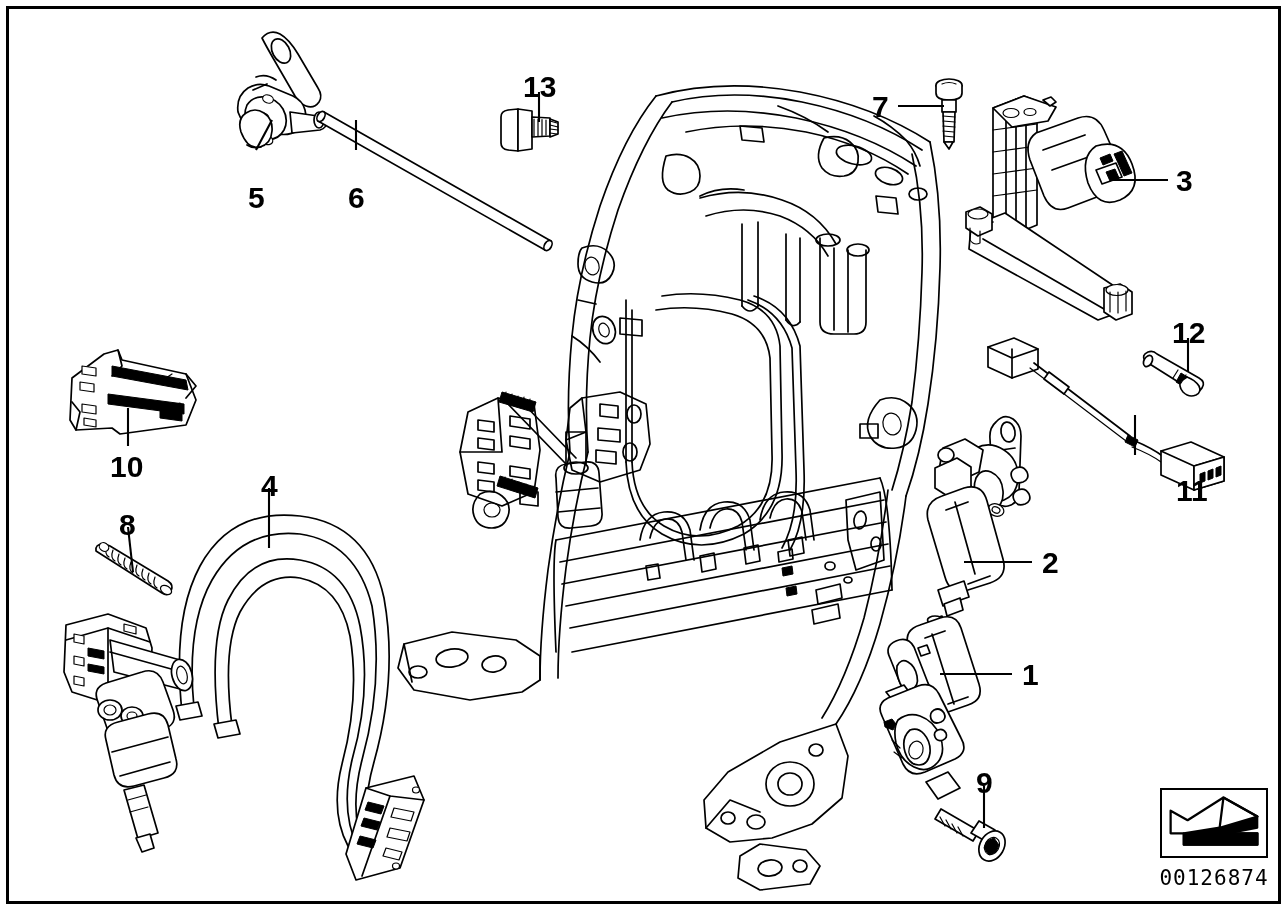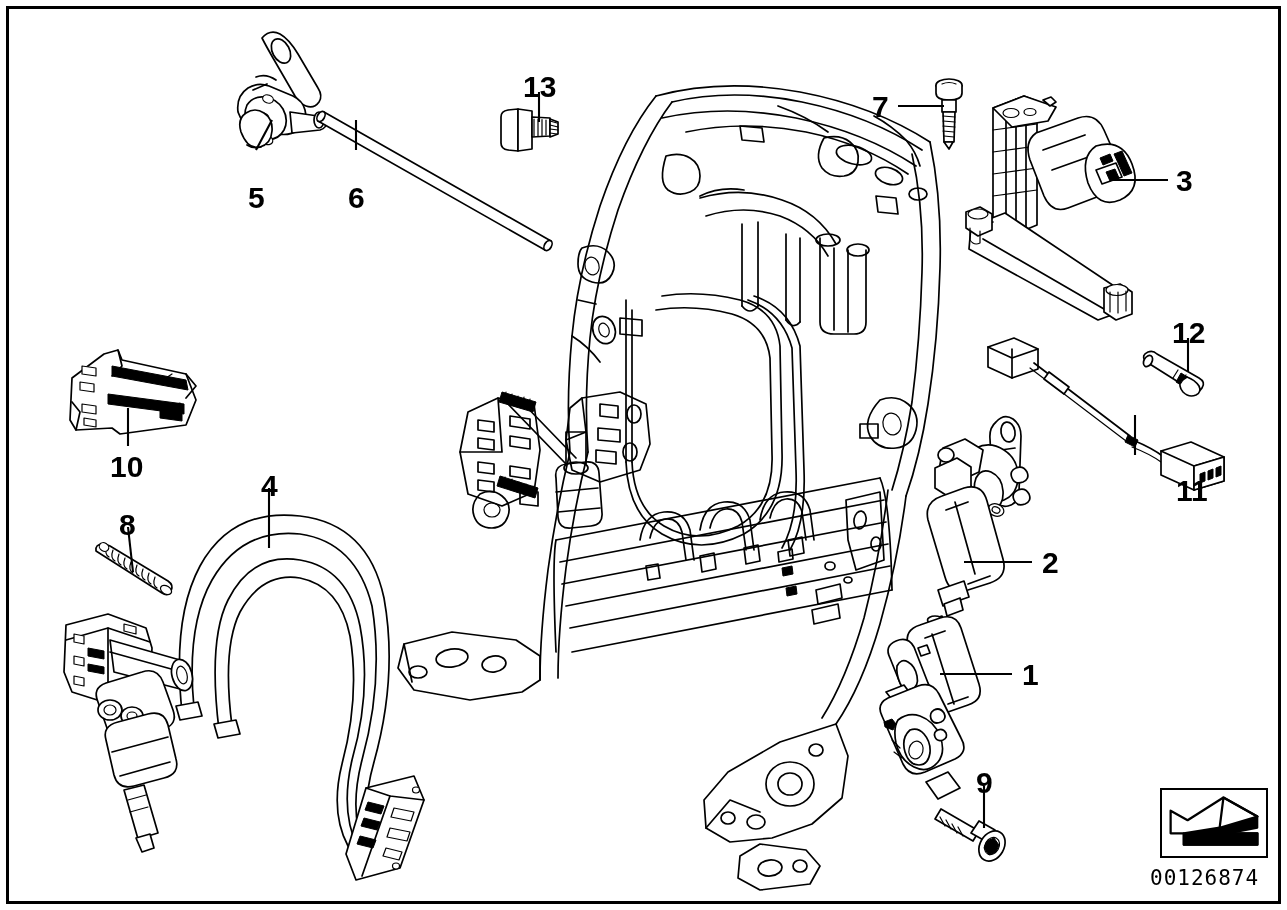--- a/index.html
+++ b/index.html
@@ -42,21 +42,21 @@
     left:1160px;top:788px;
     width:108px;height:70px;
     border:2px solid #000000;
     box-sizing:border-box;
     background:#ffffff;
   }
   #logo-id{
     position:absolute;
     left:1150px;top:866px;
     width:128px;
-    text-align:left;
+    text-align:center;
     font-family:"DejaVu Sans Mono","Liberation Mono",monospace;
     font-size:21px;
     letter-spacing:1px;
     color:#000000;
     white-space:nowrap;
   }
 </style>
 </head>
 <body>
 

